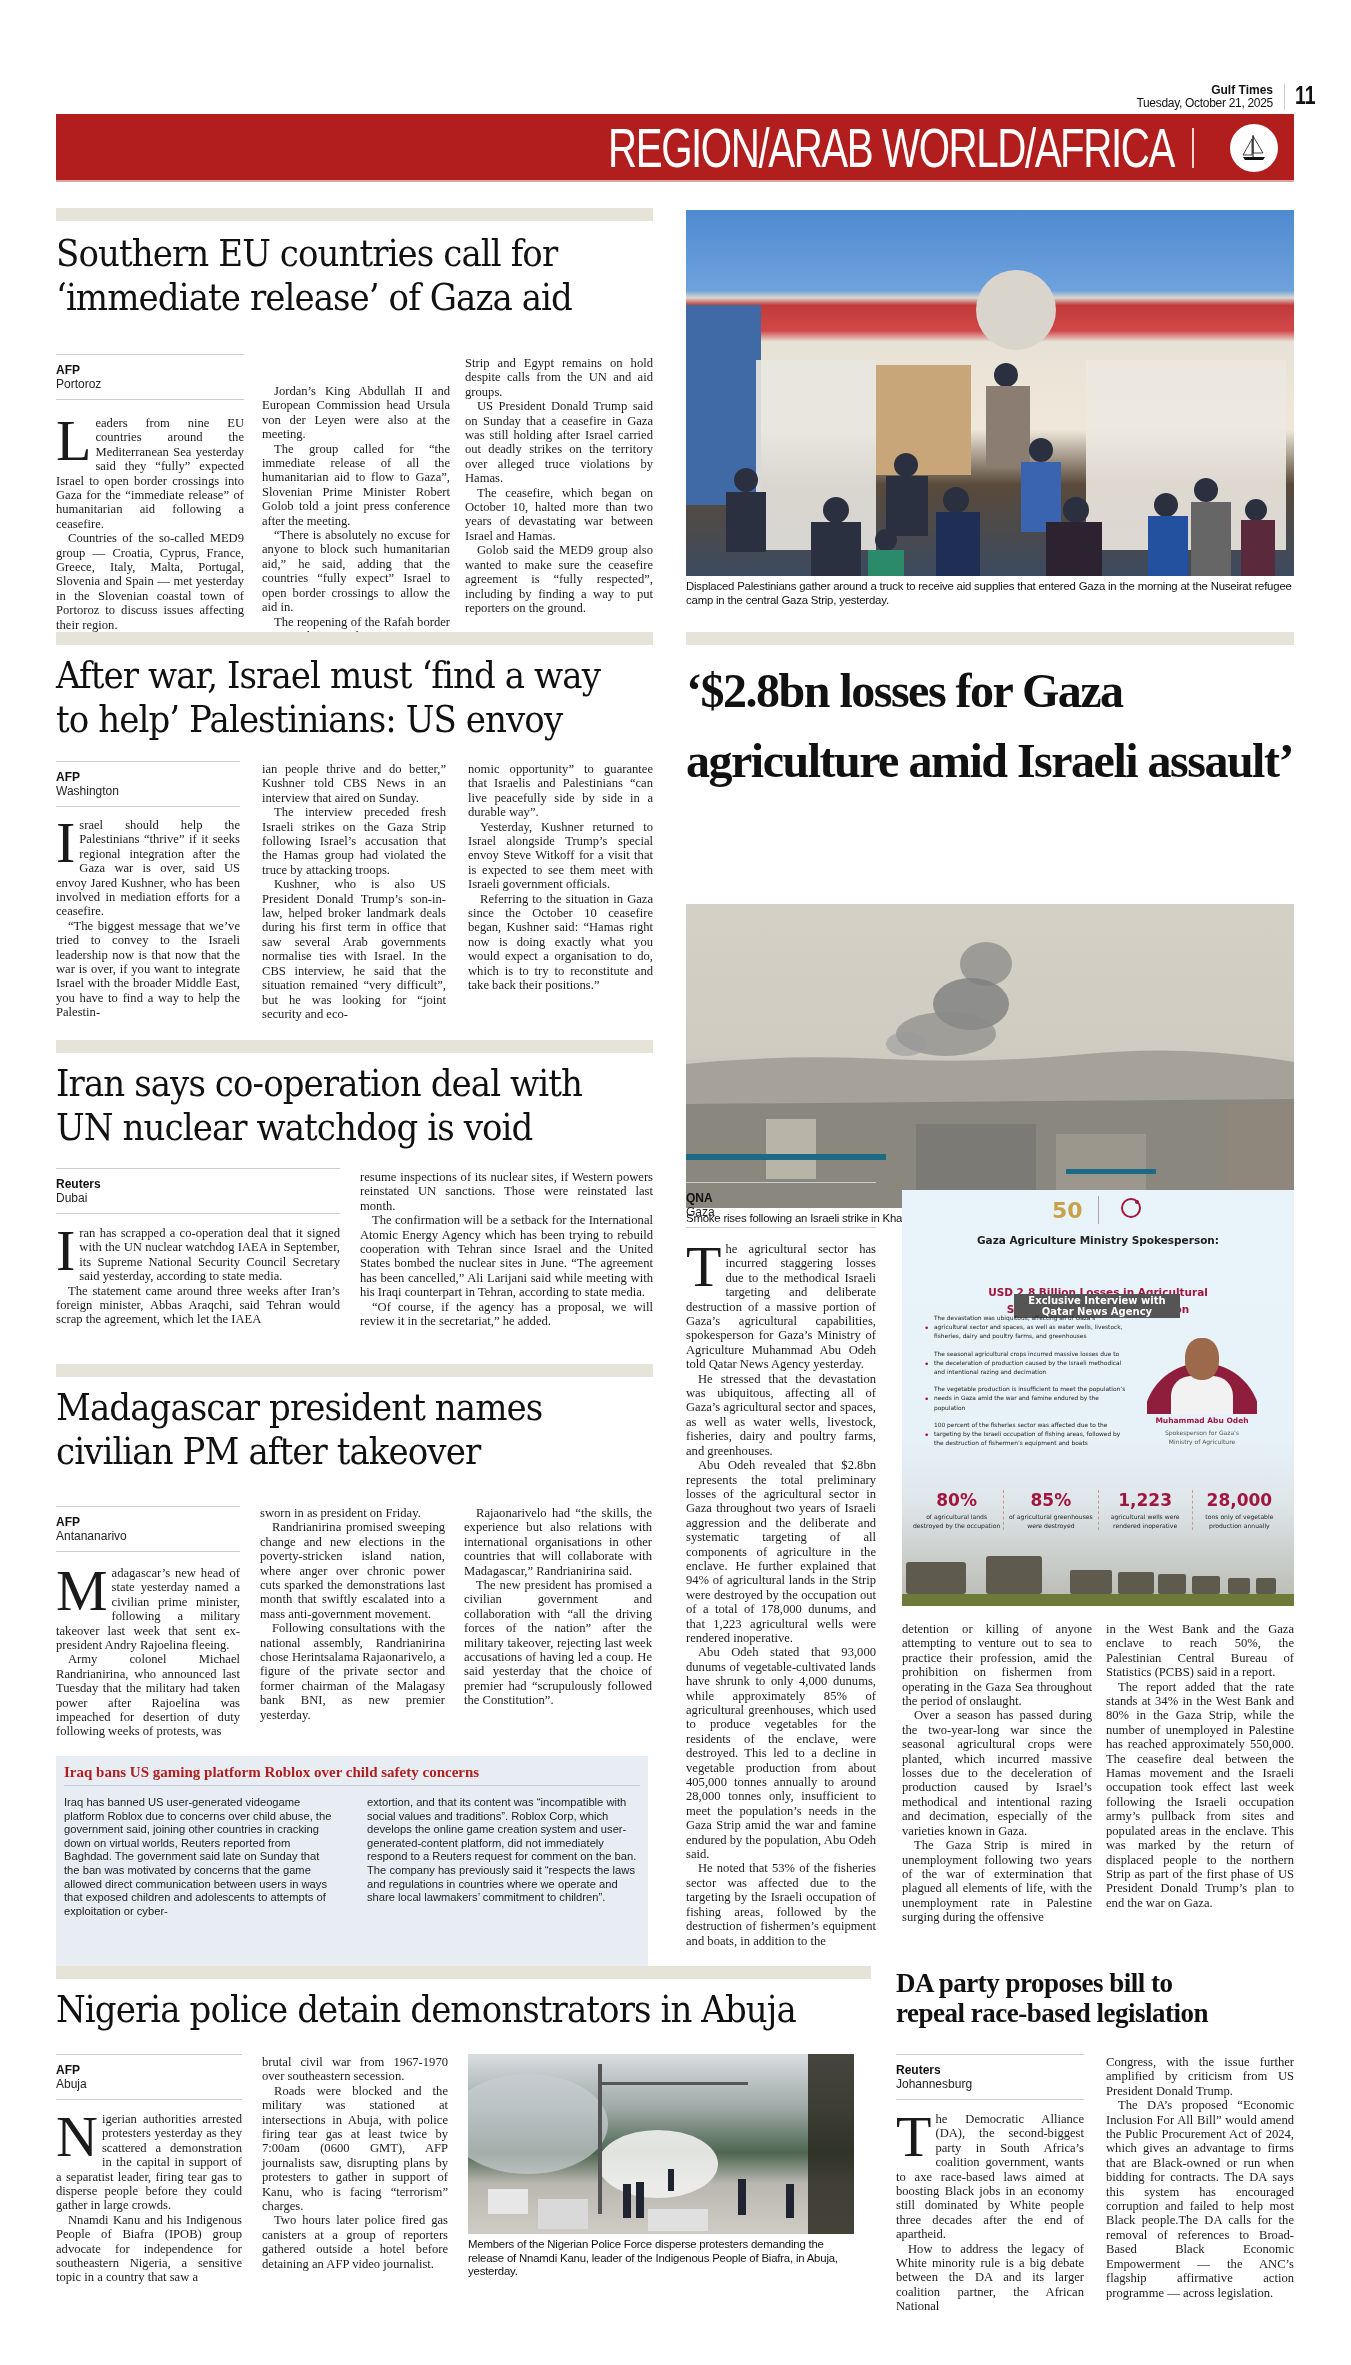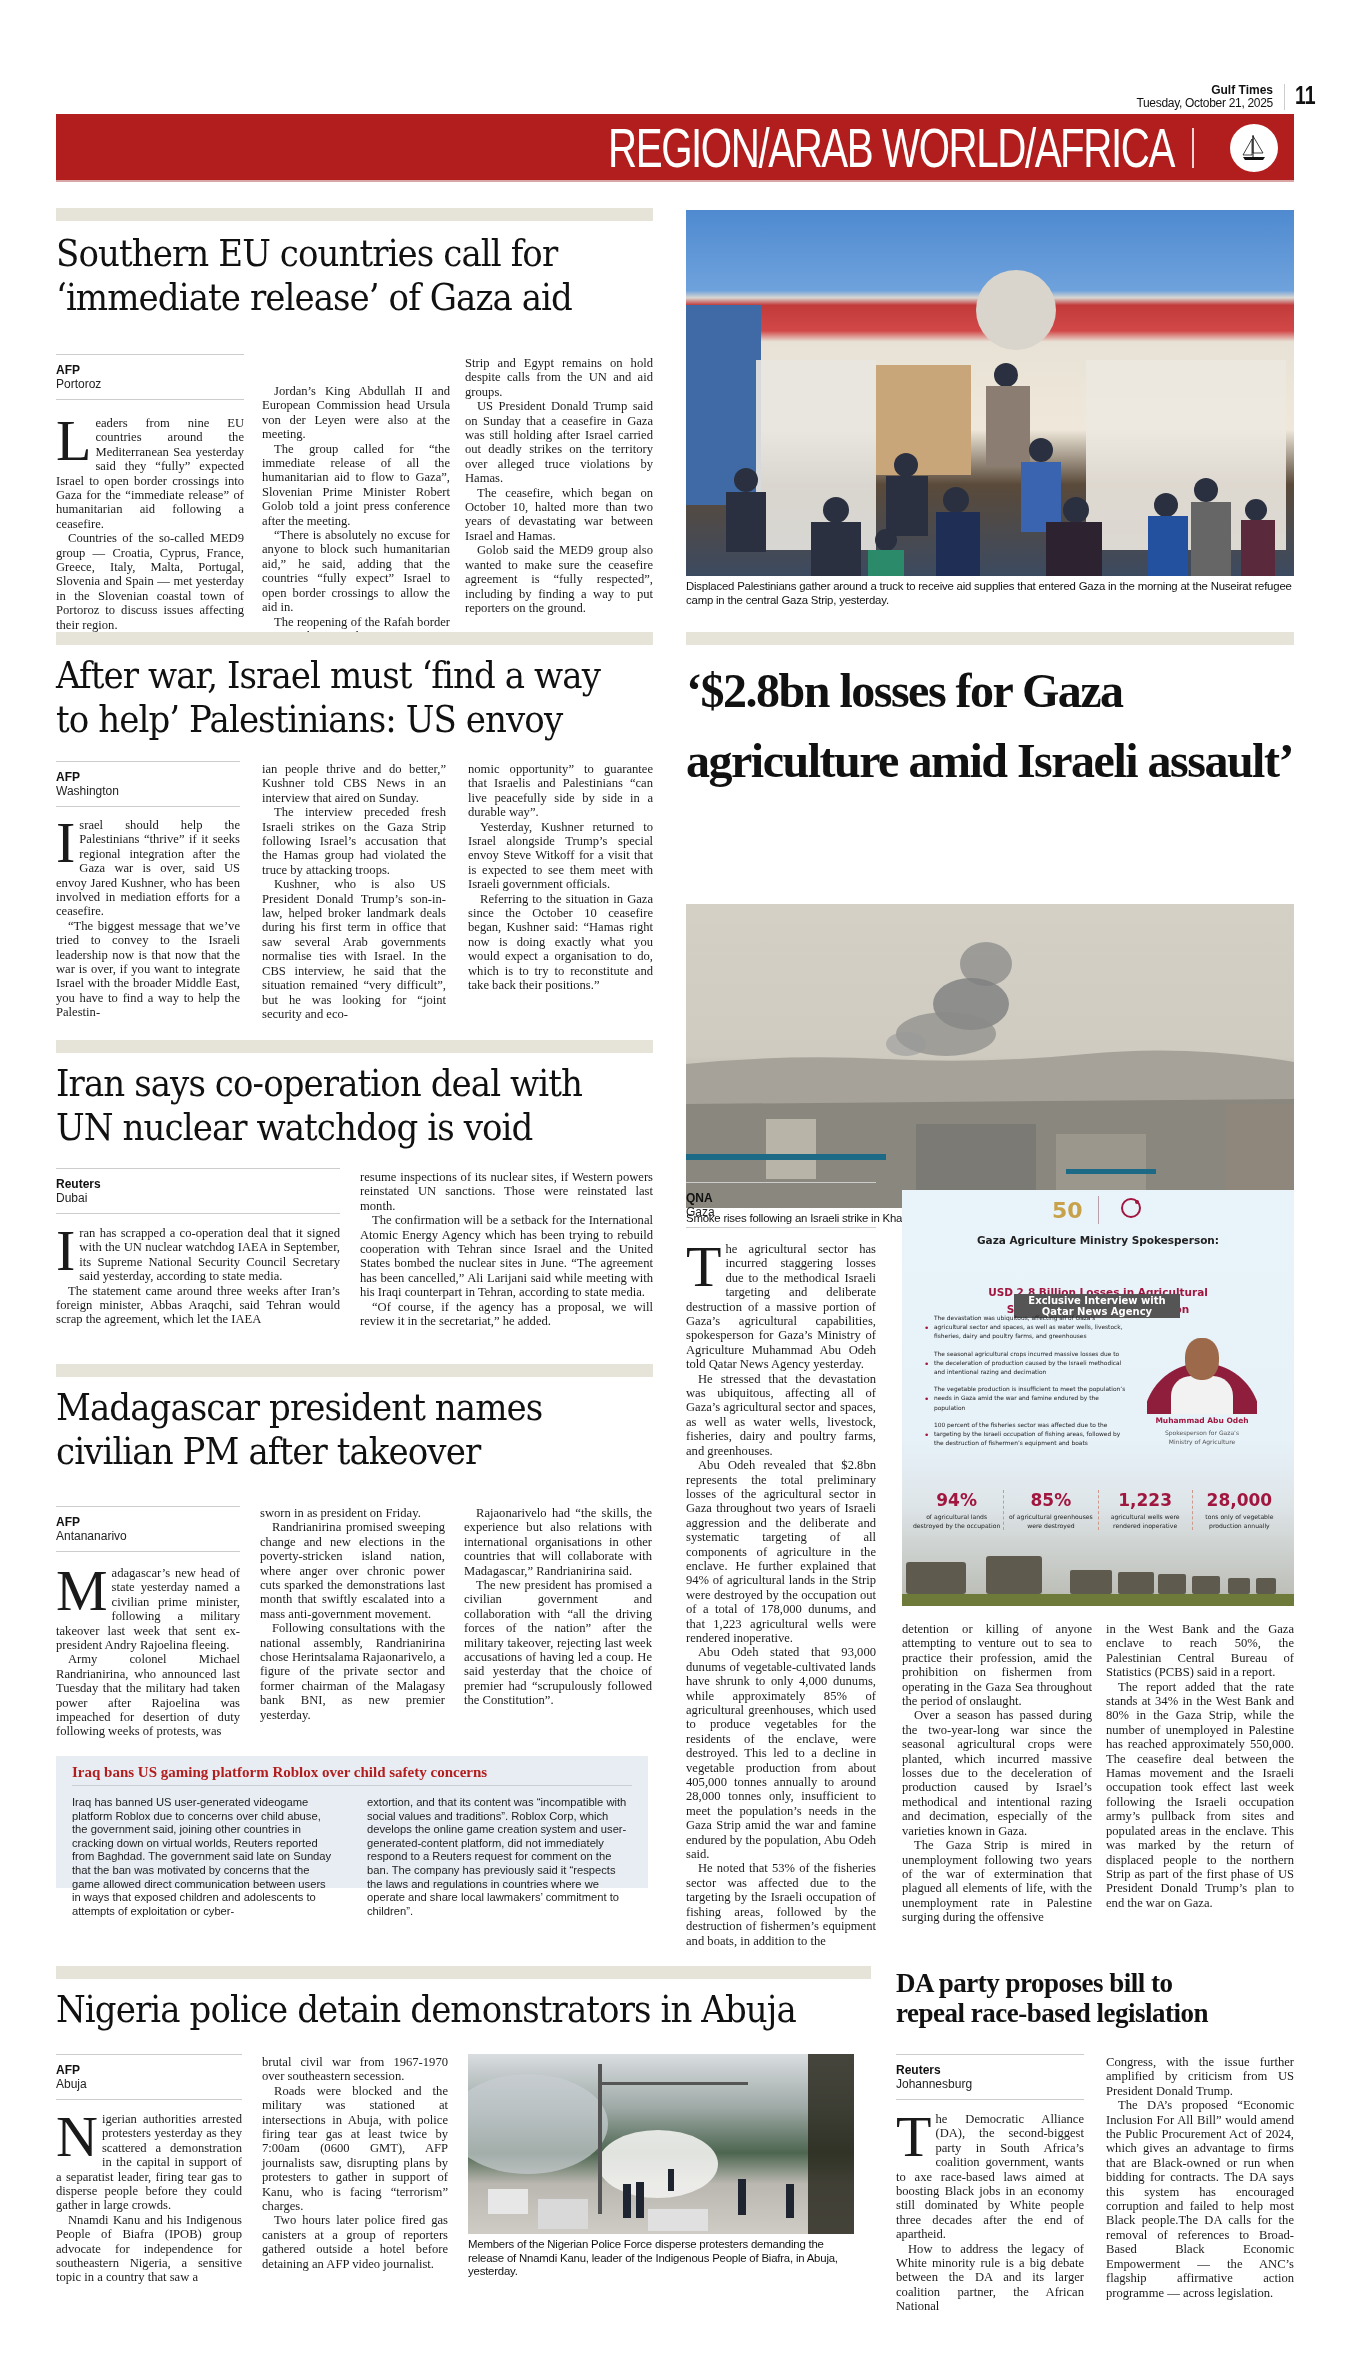--- a/index.html
+++ b/index.html
@@ -35,21 +35,21 @@
   .col { position: absolute; font-family: "Liberation Serif", serif; font-size: 12.6px; line-height: 14.4px; text-align: justify; hyphens: auto; color: #1a1a1a; }
   .col p { text-indent: 12px; }
   .col p.first { text-indent: 0; }
   .dropcap { float: left; font-family: "Liberation Serif", serif; font-size: 58px; line-height: 46px; margin: 2px 4px 0 0; font-weight: normal; }
 
   
   .photo { position: absolute; overflow: hidden; }
   .caption { position: absolute; font-family: "Liberation Sans", sans-serif; font-size: 11.4px; line-height: 13.5px; color: #111; letter-spacing: -0.2px; }
 
   
-  .infobox { position: absolute; left: 56px; top: 1756px; width: 592px; height: 132px; background: #e8edf3; padding: 8px 16px; }
+  .infobox { position: absolute; left: 56px; top: 1756px; width: 592px; height: 210px; background: #e8edf3; padding: 8px 8px; }
   .infobox-title { font-family: "Liberation Serif", serif; font-weight: bold; color: #b21e1e; font-size: 15px; padding-bottom: 4px; border-bottom: 1px solid #c9cfd6; }
   .infobox-cols { display: flex; gap: 30px; margin-top: 10px; font-family: "Liberation Sans", sans-serif; font-size: 11.2px; line-height: 13.6px; color: #222; }
   .infobox-cols div { flex: 1; }
 
   
   .infographic { position: absolute; left: 902px; top: 1190px; width: 392px; height: 416px; background: linear-gradient(#e9f3fa 0%, #e6f1f8 60%, #dfe6ea 75%, #b8b9b0 100%); overflow: hidden; font-family: "DejaVu Sans", sans-serif; }
   .ig-logos { position: absolute; top: 6px; left: 0; width: 100%; display: flex; justify-content: center; gap: 16px; }
   .ig-title { position: absolute; top: 44px; width: 100%; text-align: center; font-size: 10.5px; font-weight: bold; color: #222; }
   .ig-sub { position: absolute; top: 62px; width: 100%; text-align: center; font-size: 10.5px; font-weight: bold; color: #a0163e; line-height: 17px; margin-top: 32px; }
   .ig-badge { position: absolute; top: 104px; left: 112px; width: 166px; background: #555; color: #fff; font-size: 10px; text-align: center; padding: 1px 0; font-weight: bold; }
@@ -285,21 +285,21 @@
     <div class="ig-body"></div>
     <div class="ig-face"></div>
   </div>
   <div class="ig-name">Muhammad Abu Odeh</div>
   <div class="ig-role">
     <div>Spokesperson for Gaza’s</div>
     <div>Ministry of Agriculture</div>
   </div>
   <div class="ig-stats">
     <div class="ig-stat">
-        <div class="ig-num">94%</div>
+        <div class="ig-num">80%</div>
         <div class="ig-lbl">of agricultural lands destroyed by the occupation</div>
       </div>
     <div class="ig-stat">
         <div class="ig-num">85%</div>
         <div class="ig-lbl">of agricultural greenhouses were destroyed</div>
       </div>
     <div class="ig-stat">
         <div class="ig-num">1,223</div>
         <div class="ig-lbl">agricultural wells were rendered inoperative</div>
       </div>

